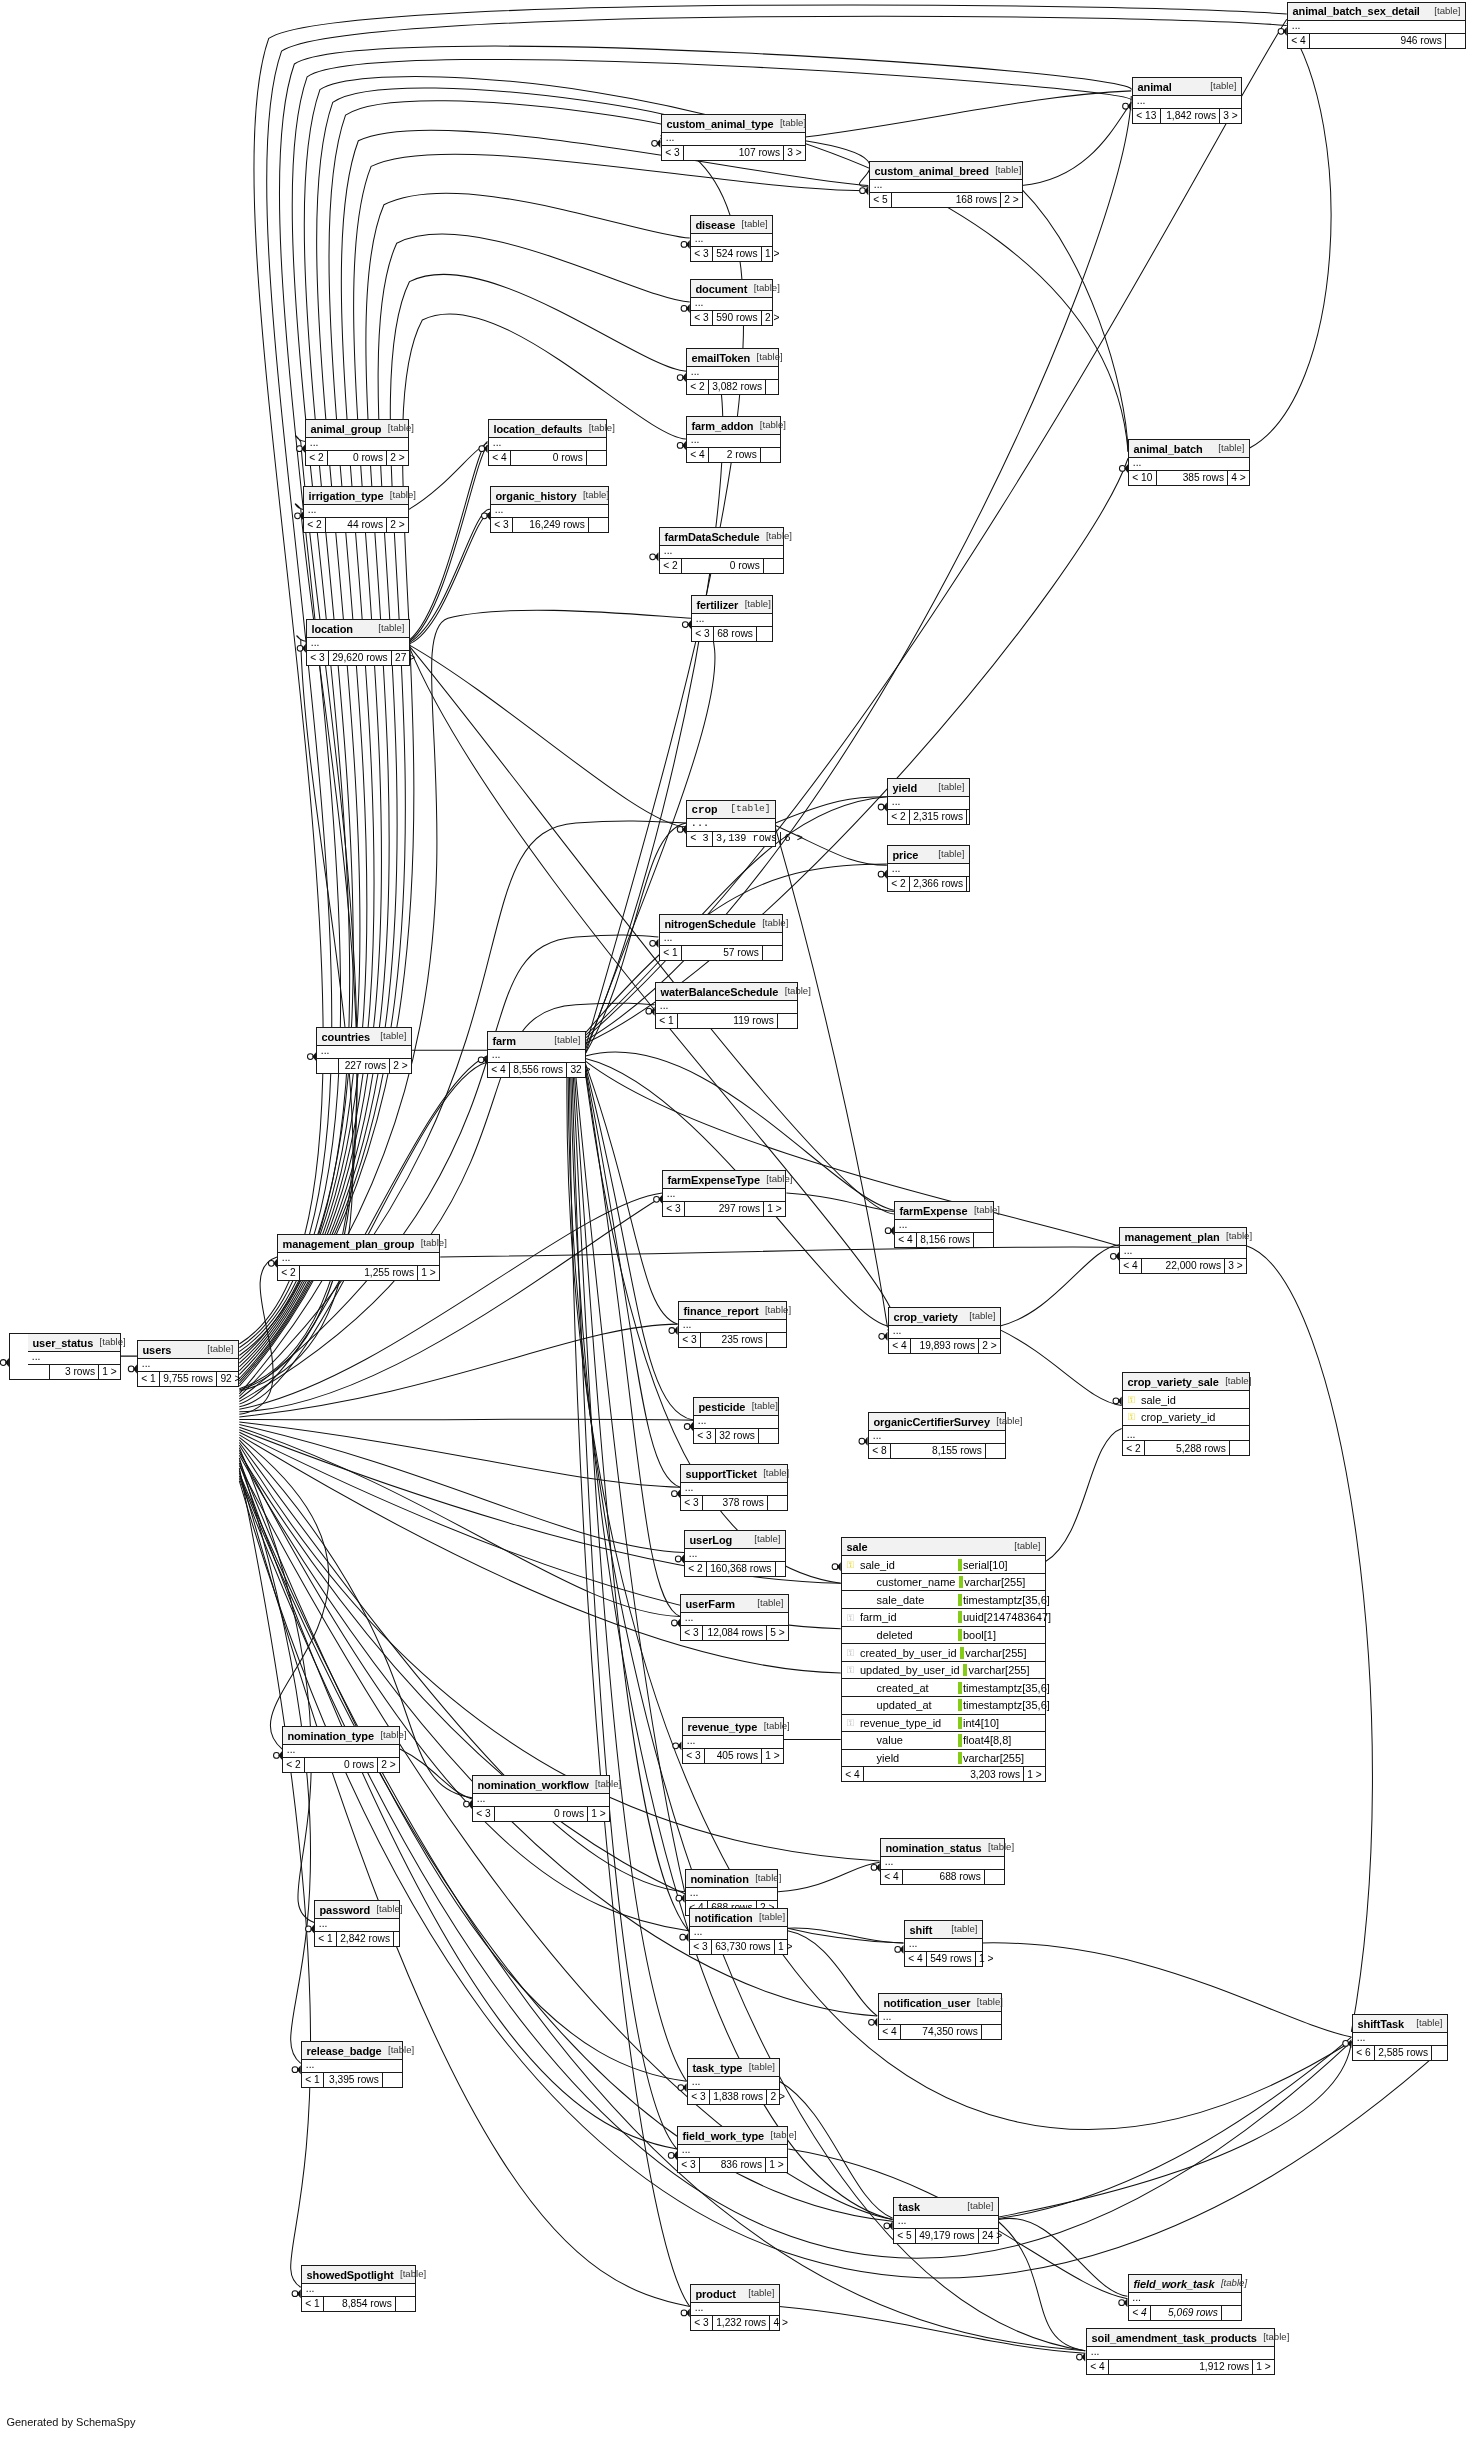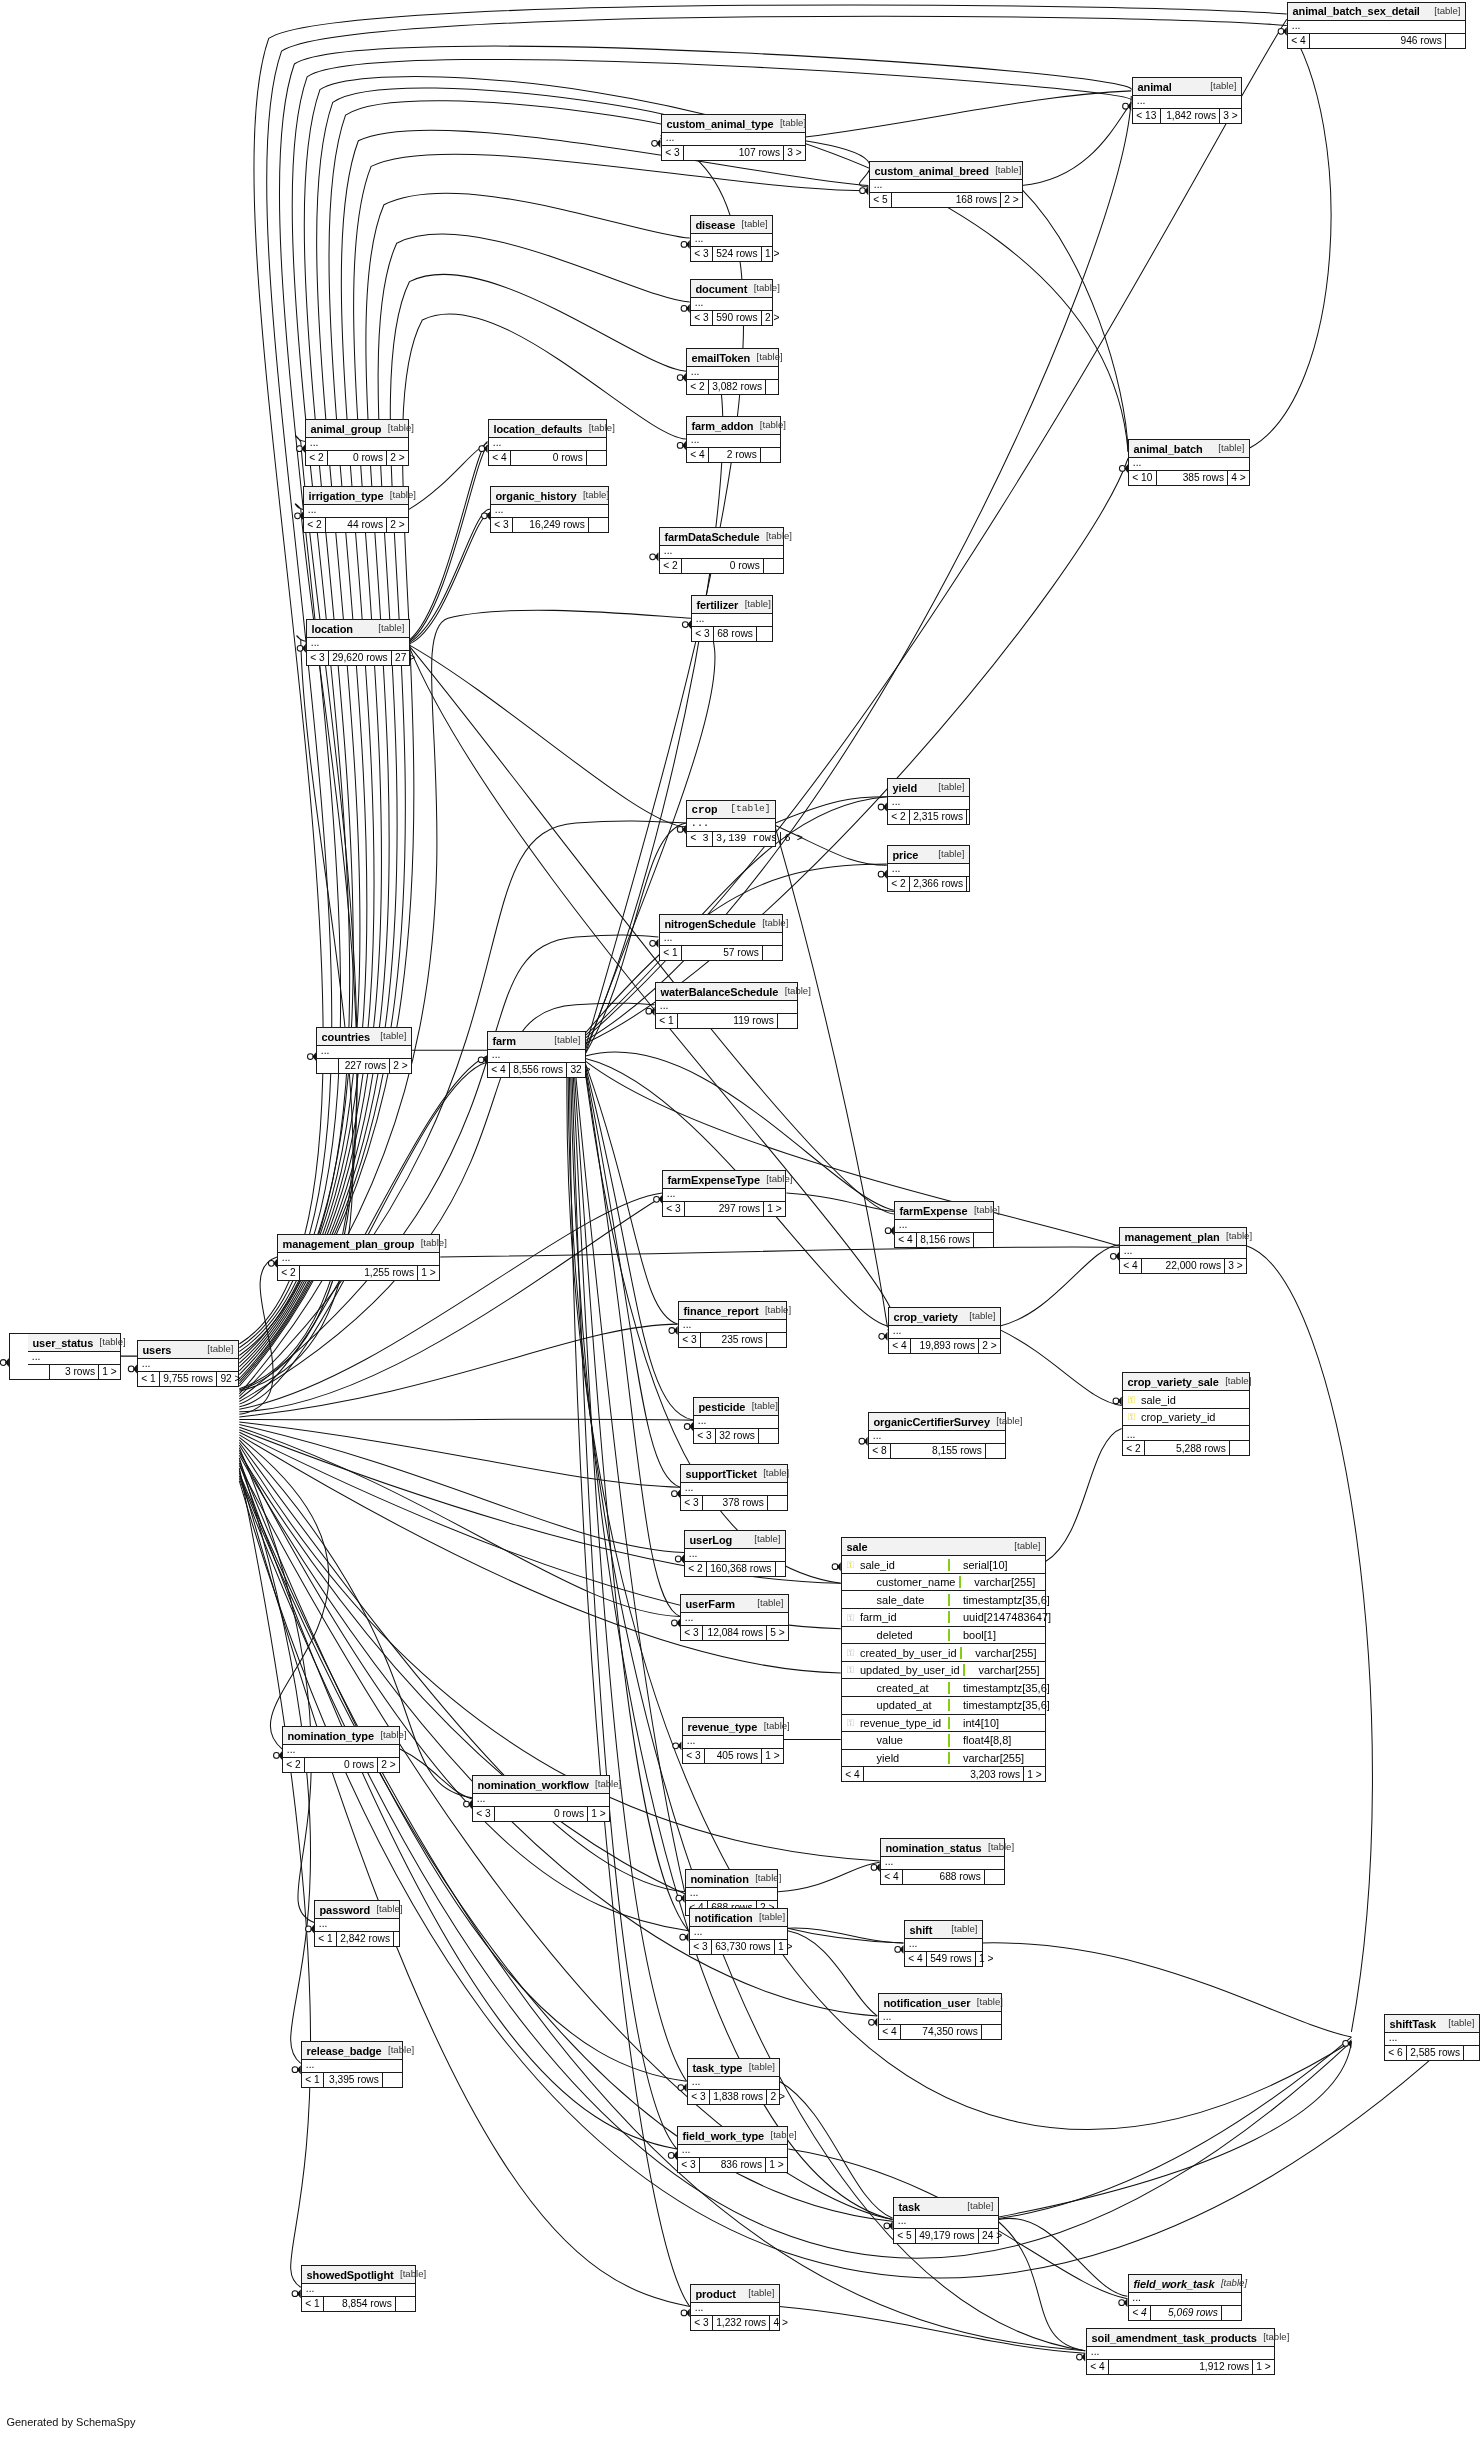--- a/index.html
+++ b/index.html
@@ -21,21 +21,21 @@
   .tbl .foot div{box-sizing:border-box;padding:1.3px 3.2px;white-space:nowrap;}
   .tbl .foot .c1{flex:0 0 auto;min-width:22px;border-right:1px solid #1a1a1a;text-align:left;}
   .tbl .foot .c2{flex:1 1 auto;border-right:1px solid #1a1a1a;text-align:right;}
   .tbl .foot .c3{flex:0 0 auto;min-width:19px;text-align:right;}
 
   
   .tbl.detail{font-size:11px;}
   .tbl.detail .col{display:flex;border-bottom:1px solid #1a1a1a;align-items:center;height:16.6px;}
   .tbl.detail .col .kw{flex:0 0 16.6px;text-align:center;font-size:9.6px;line-height:1;}
   .tbl.detail .col .cn{flex:1 1 auto;padding-left:1.3px;padding-right:3.8px;white-space:nowrap;}
-  .tbl.detail .col .ct{flex:0 0 auto;width:82px;border-left:2px solid #84cc16;padding-left:13px;white-space:nowrap;}
+  .tbl.detail .col .ct{flex:0 0 auto;width:82px;border-left:4px solid #84cc16;padding-left:1px;white-space:nowrap;}
   .tbl.detail .col.nokey .cn{padding-left:18px;}
   .key-pk{color:#e8d400;}
   .key-fk{color:#b9b9b9;}
   .tbl.detail .ell2{border-bottom:1px solid #1a1a1a;height:14px;padding-left:3.8px;font-size:10.2px;
        display:flex;align-items:flex-end;}
 
   .credit{position:absolute;left:6.4px;top:2416px;font-size:11px;color:#111;
        font-family:"Liberation Sans","DejaVu Sans",sans-serif;}
 </style>
 </head>
@@ -1051,21 +1051,21 @@
       </div>
       <div class="ell">
         <span>...</span>
       </div>
       <div class="foot">
         <div class="c1">&lt; 4</div>
         <div class="c2">74,350 rows</div>
         <div class="c3"></div>
       </div>
     </div>
-    <div class="tbl" style="left: 1384px; top: 2014px; width: 96px;">
+    <div class="tbl" style="left: 1352px; top: 2014px; width: 96px;">
       <div class="hdr">
         <span class="nm">shiftTask</span>
         <span class="tg">[table]</span>
       </div>
       <div class="ell">
         <span>...</span>
       </div>
       <div class="foot">
         <div class="c1">&lt; 6</div>
         <div class="c2">2,585 rows</div>

